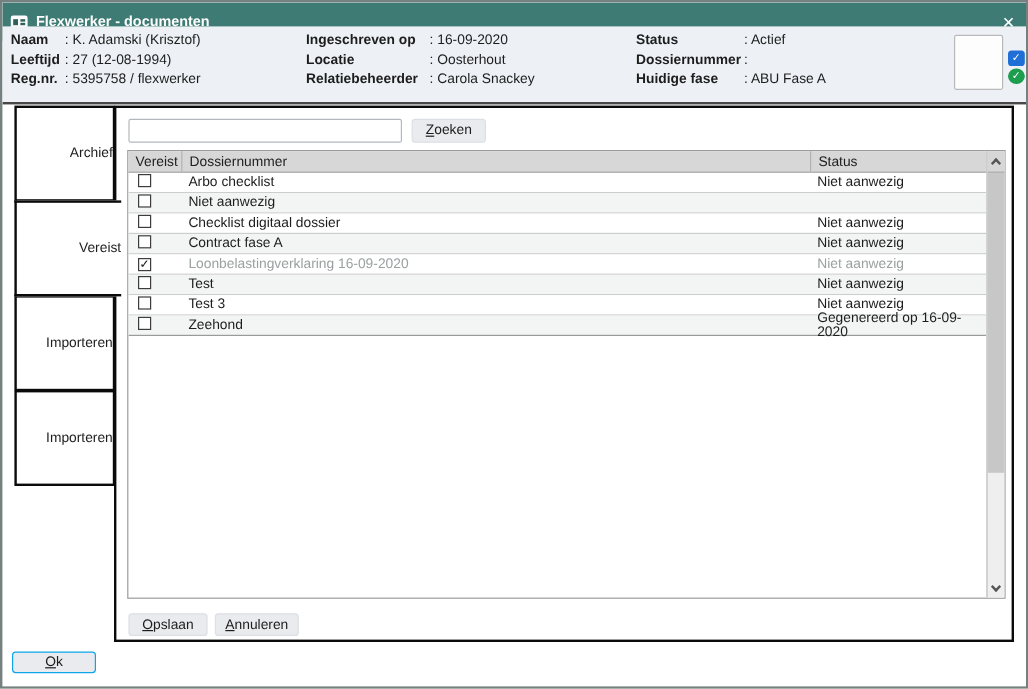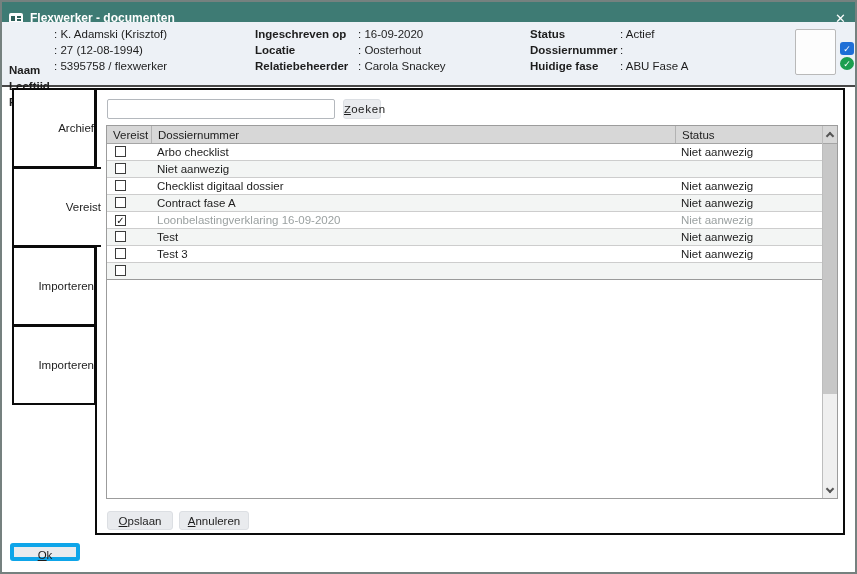--- a/index.html
+++ b/index.html
@@ -24,21 +24,21 @@
   .title-text { color:#ffffff; font-weight:bold; font-size:12px; }
   .close-btn { margin-left:auto; color:#ffffff; font-weight:bold; font-size:13px; line-height:1; cursor:default; padding:0 2px; }
 
   
   .header {
     position:absolute; left:0; top:20px; right:0; height:65px;
     background:#edf1f6; border-bottom:2px solid #474747;
   }
   .hfield { position:absolute; white-space:nowrap; }
   .hfield .lbl { font-weight:bold; }
-  .hc1 .lbl { position:absolute; left:7px;margin-top:36px; }
+  .hc1 .lbl { position:absolute; left:7px; }
   .hc1 .val { position:absolute; left:52px; }
   .hc2 .lbl { position:absolute; left:253px; }
   .hc2 .val { position:absolute; left:356px; }
   .hc3 .lbl { position:absolute; left:528px; }
   .hc3 .val { position:absolute; left:618px; }
   .hrow1 { top:6px; } .hrow2 { top:22px; } .hrow3 { top:38px; }
 
   .photo-box {
     position:absolute; left:793px; top:7px; width:41px; height:46px;
     background:#fdfdfd; border:1px solid #b9b9b9; border-radius:2px;
@@ -64,21 +64,21 @@
 
   .search-input {
     position:absolute; left:10px; top:9px; width:228px; height:20px;
     border:1px solid #b4b8bd; border-radius:2px; background:#fff;
     font:inherit; padding:0 4px; outline:none;
   }
   .btn {
     display:inline-block; background:#e9ebee; border:1px solid #dcdfe3; border-radius:3px;
     font:inherit; color:#1d1d1d; text-align:center; cursor:default; padding:2px 0;
   }
-  .btn-zoeken { position:absolute; left:246px; top:9px; width:38px; height:20px;font-family:Liberation Mono, monospace; }
+  .btn-zoeken { position:absolute; left:246px; top:9px; width:62px; height:20px; }
 
   
   .doc-table {
     position:absolute; left:9px; top:35px; width:732px; height:374px;
     border:1px solid #9c9c9c; background:#ffffff;
   }
   .thead {
     position:absolute; left:0; top:0; right:0; height:18px;
     background:#d7d7d7; border-bottom:1px solid #a5a5a5;
     display:flex; align-items:center;
@@ -109,21 +109,21 @@
   .vscroll .arrow-top { position:absolute; top:0; left:0; right:0; height:18px; background:#d7d7d7; border-bottom:1px solid #a5a5a5; }
   .vscroll .arrow-bot { position:absolute; bottom:0; left:0; right:0; height:15px; }
   .chev { position:absolute; left:4px; width:6px; height:6px; border:solid #555; border-width:2px 2px 0 0; }
   .chev.up { top:7px; transform:rotate(-45deg); }
   .chev.down { bottom:6px; transform:rotate(135deg); }
   .vthumb { position:absolute; left:0; right:0; top:18px; height:250px; background:#c7c7c7; }
 
   .btn-opslaan  { position:absolute; left:10px;  top:421px; width:66px; height:19px; }
   .btn-annuleren{ position:absolute; left:82px; top:421px; width:70px; height:19px; }
 
-  .btn-ok { position:absolute; left:8px; top:541px; width:70px; height:18px; border:4px solid #0ea5e9; }
+  .btn-ok { position:absolute; left:8px; top:541px; width:70px; height:18px; border:1px solid #0ea5e9; }
 
   u { text-decoration:underline; }
 </style>
 </head>
 <body>
 
 <div class="window">
 
   <div class="titlebar">
     <span class="app-icon">
@@ -230,20 +230,22 @@
             <div class="col-doc cell-text">Test</div>
             <div class="col-status cell-text">Niet aanwezig</div>
           </div>
           <div class="trow">
             <div class="col-vereist"><span class="checkbox"></span></div>
             <div class="col-doc cell-text">Test 3</div>
             <div class="col-status cell-text">Niet aanwezig</div>
           </div>
           <div class="trow alt last">
             <div class="col-vereist"><span class="checkbox"></span></div>
+            <div class="col-doc cell-text">Zeehond</div>
+            <div class="col-status cell-text">Gegenereerd op 16-09-2020</div>
           </div>
         </div>
       <div class="vscroll">
         <div class="arrow-top">
             <i class="chev up"></i>
           </div>
         <div class="vthumb"></div>
         <div class="arrow-bot">
             <i class="chev down"></i>
           </div>

